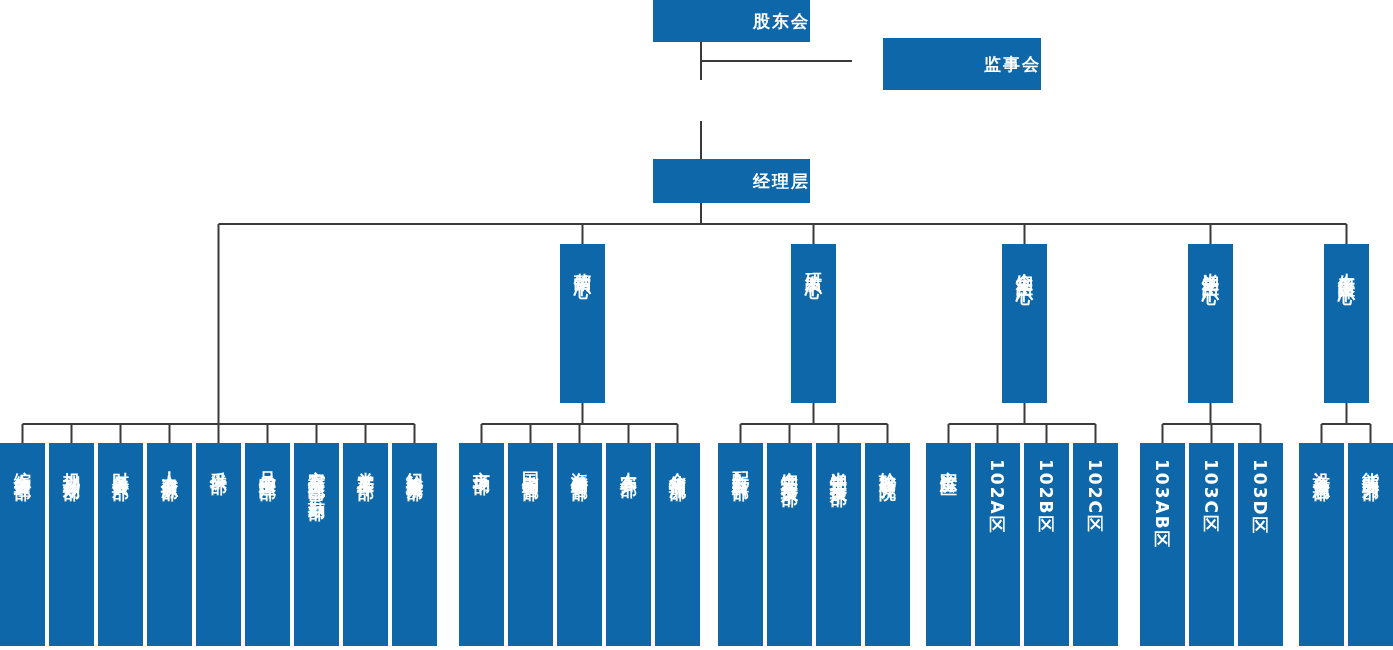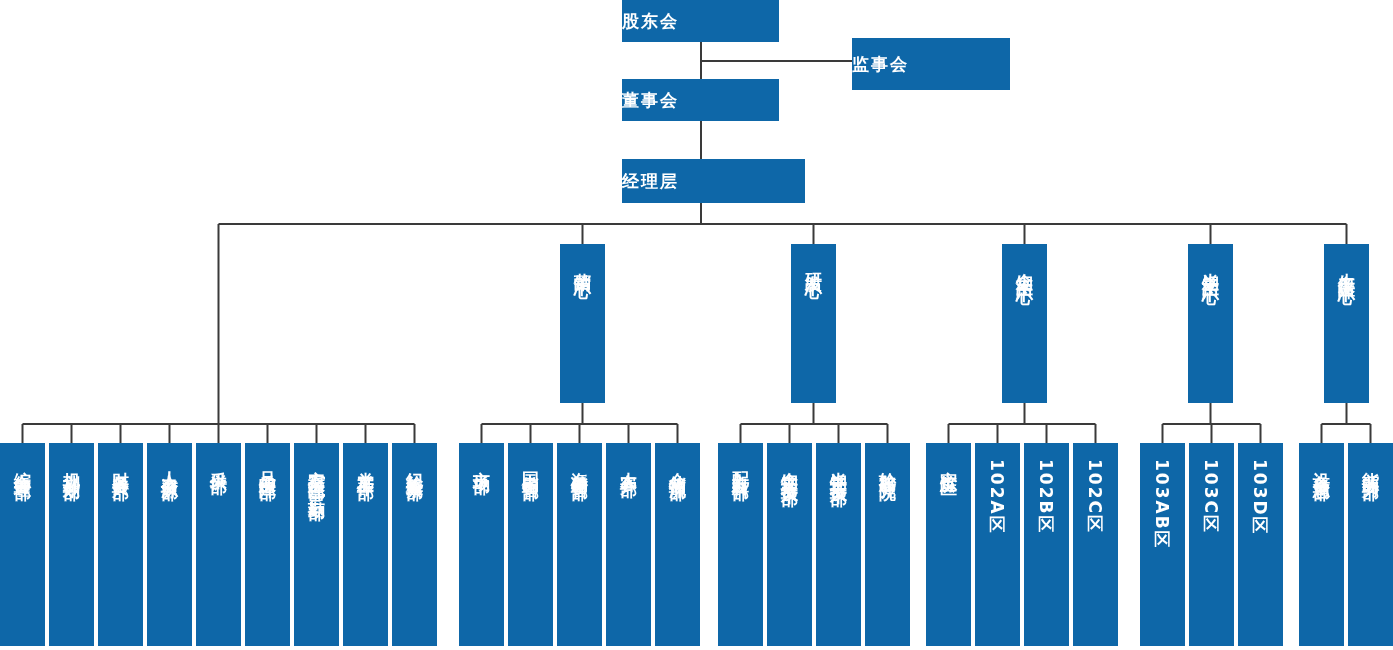--- a/index.html
+++ b/index.html
@@ -15,23 +15,24 @@
   .box {
     position: absolute;
     background: #0E67A8;
     color: #ffffff;
     font-weight: bold;
     box-sizing: border-box;
   }
   .hbox {
     display: flex;
     align-items: center;
-    justify-content: flex-start;
+    justify-content: flex-end;
     font-size: 17px;
     letter-spacing: 2px;
+    margin-left: 31px;
   }
   .vbox { display: flex; justify-content: center; }
   .vtext {
     writing-mode: vertical-rl;
     font-size: 17px;
     letter-spacing: 3px;
     padding-top: 15px;
     line-height: 1;
   }
   .rtext {
@@ -76,24 +77,21 @@
       M1321.5 424 V444 M1370.5 424 V444
     "></path>
   </svg>
 
   <div class="box hbox" style="left:622px; top:0; width:157px; height:42px;">
     <span>股东会</span>
   </div>
   <div class="box hbox" style="left:852px; top:38px; width:158px; height:52px;">
     <span>监事会</span>
   </div>
-  <div class="box hbox" style="left:622px; top:79px; width:157px; height:42px;">
-    <span>董事会</span>
-  </div>
-  <div class="box hbox" style="left:622px; top:159px; width:183px; height:44px;">
+  <div class="box hbox" style="left:622px; top:159px; width:157px; height:44px;">
     <span>经理层</span>
   </div>
 
   <div class="box vbox" style="left:560px; top:244px; width:45px; height:159px;">
     <span class="vtext">营销中心</span>
   </div>
   <div class="box vbox" style="left:791px; top:244px; width:45px; height:159px;">
     <span class="vtext">研发中心</span>
   </div>
   <div class="box vbox" style="left:1002px; top:244px; width:45px; height:159px;">

